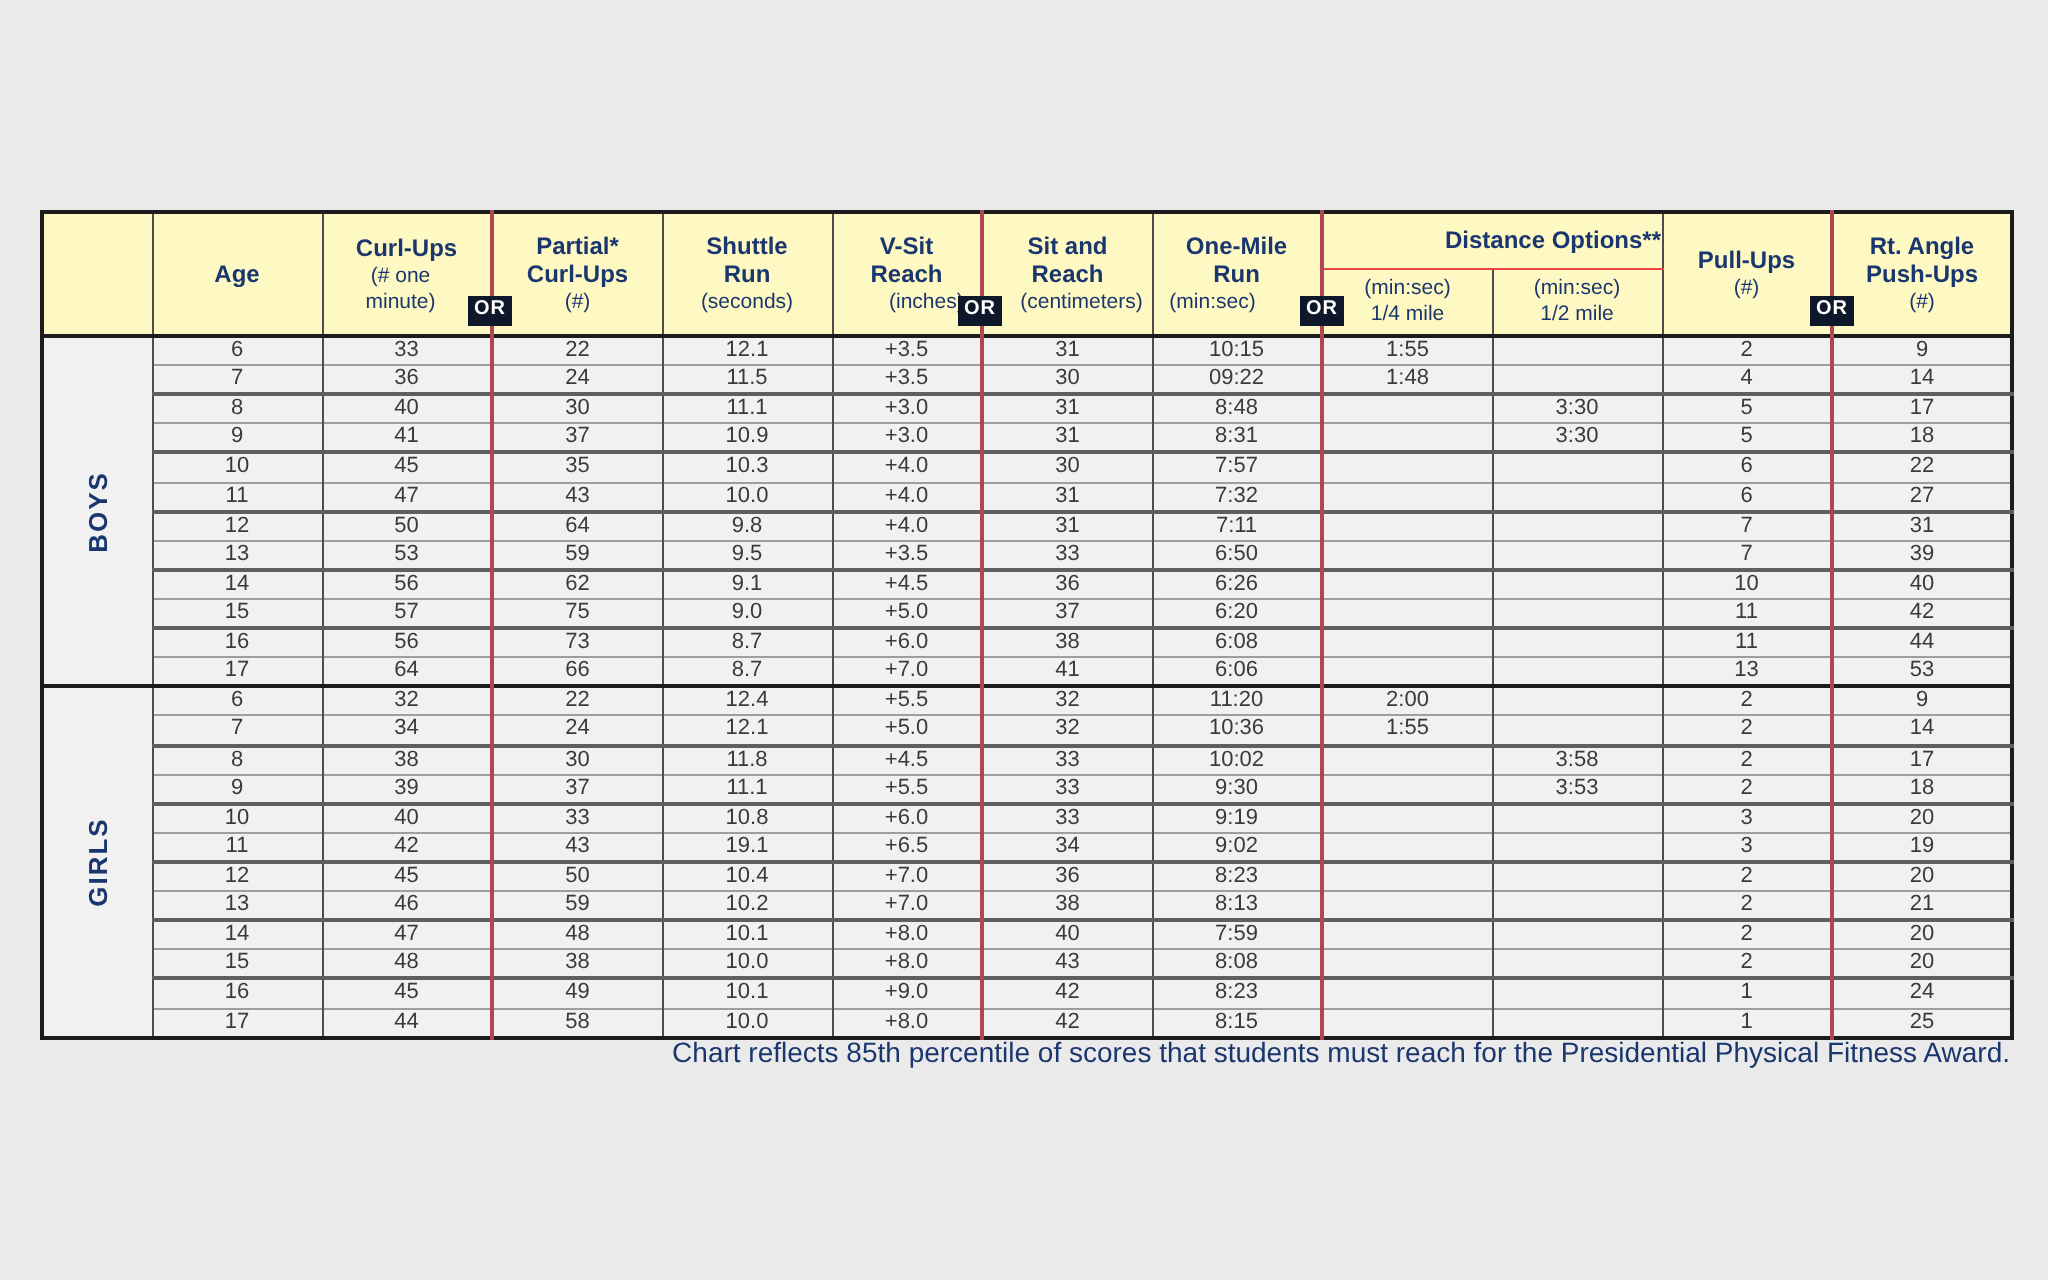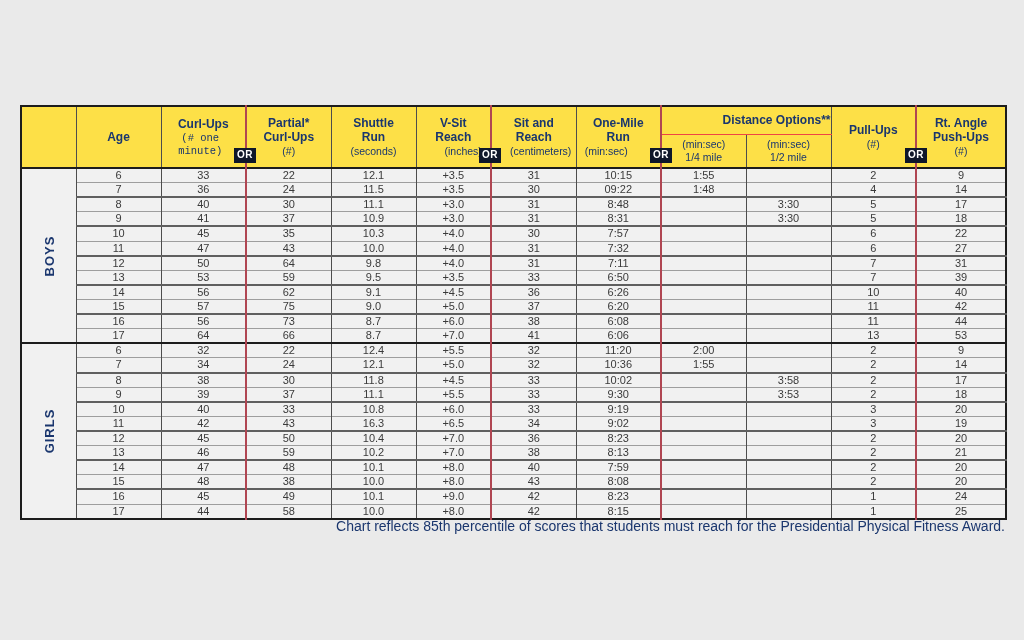--- a/index.html
+++ b/index.html
@@ -18,31 +18,31 @@
     width:985px;
     border:2px solid #1c1c1c;
   }
   th, td {
     text-align:center;
     vertical-align:middle;
     border-left:1px solid #4d4d4d;
     padding:0;
     line-height:1;
   }
-  thead th { background:#fde047; color:#1a366e; }
+  thead th { background:#fef9c3; color:#1a366e; }
   thead tr.hr1 { height:28px; }
   thead tr.hr2 { height:34px; }
   .hb { display:block; font-weight:bold; font-size:12px; line-height:1.18; white-space:pre-line; }
   .hs { display:block; font-weight:normal; font-size:10.5px; line-height:1.22; white-space:pre-line; margin-top:1px; color:#1a366e; }
   .h-sub2 { font-weight:normal; font-size:10.5px; line-height:1.22; white-space:pre-line; }
   .h-distance { border-bottom:1px solid #ef4444;text-align:right; }
   .h-vsit .hs      { padding-right:16px;margin-left:28px; }
   .h-sitreach .hs  { padding-left:14px; }
   .h-onemile .hs   { padding-right:24px; }
-  .h-curl .hs      { padding-right:6px;font-family:Liberation Mono, monospace; }
+  .h-curl .hs      { padding-right:6px; }
 
   
   th.redl, td.c2, td.c5, td.c7, td.c10 { border-left:2px solid #b04652; }
 
   tbody td { background:#f1f1f1; color:#3a3a3a; font-size:11px; border-top:1px solid #9e9e9e; }
   tbody tr { height:14.62px; }
   tbody tr:nth-child(2n+1):not(:first-child) td { border-top:2px solid #5f5f5f; }
   tbody.boys  tr:first-child td, tbody.boys  tr:first-child th { border-top:2px solid #1c1c1c; }
   tbody.girls tr:first-child td, tbody.girls tr:first-child th { border-top:2px solid #1c1c1c; }
 
@@ -383,21 +383,21 @@
           <td class="c6">9:19</td>
           <td class="c7"></td>
           <td class="c8"></td>
           <td class="c9">3</td>
           <td class="c10">20</td>
         </tr>
         <tr>
           <td class="c0">11</td>
           <td class="c1">42</td>
           <td class="c2">43</td>
-          <td class="c3">16.3</td>
+          <td class="c3">19.1</td>
           <td class="c4">+6.5</td>
           <td class="c5">34</td>
           <td class="c6">9:02</td>
           <td class="c7"></td>
           <td class="c8"></td>
           <td class="c9">3</td>
           <td class="c10">19</td>
         </tr>
         <tr>
           <td class="c0">12</td>

